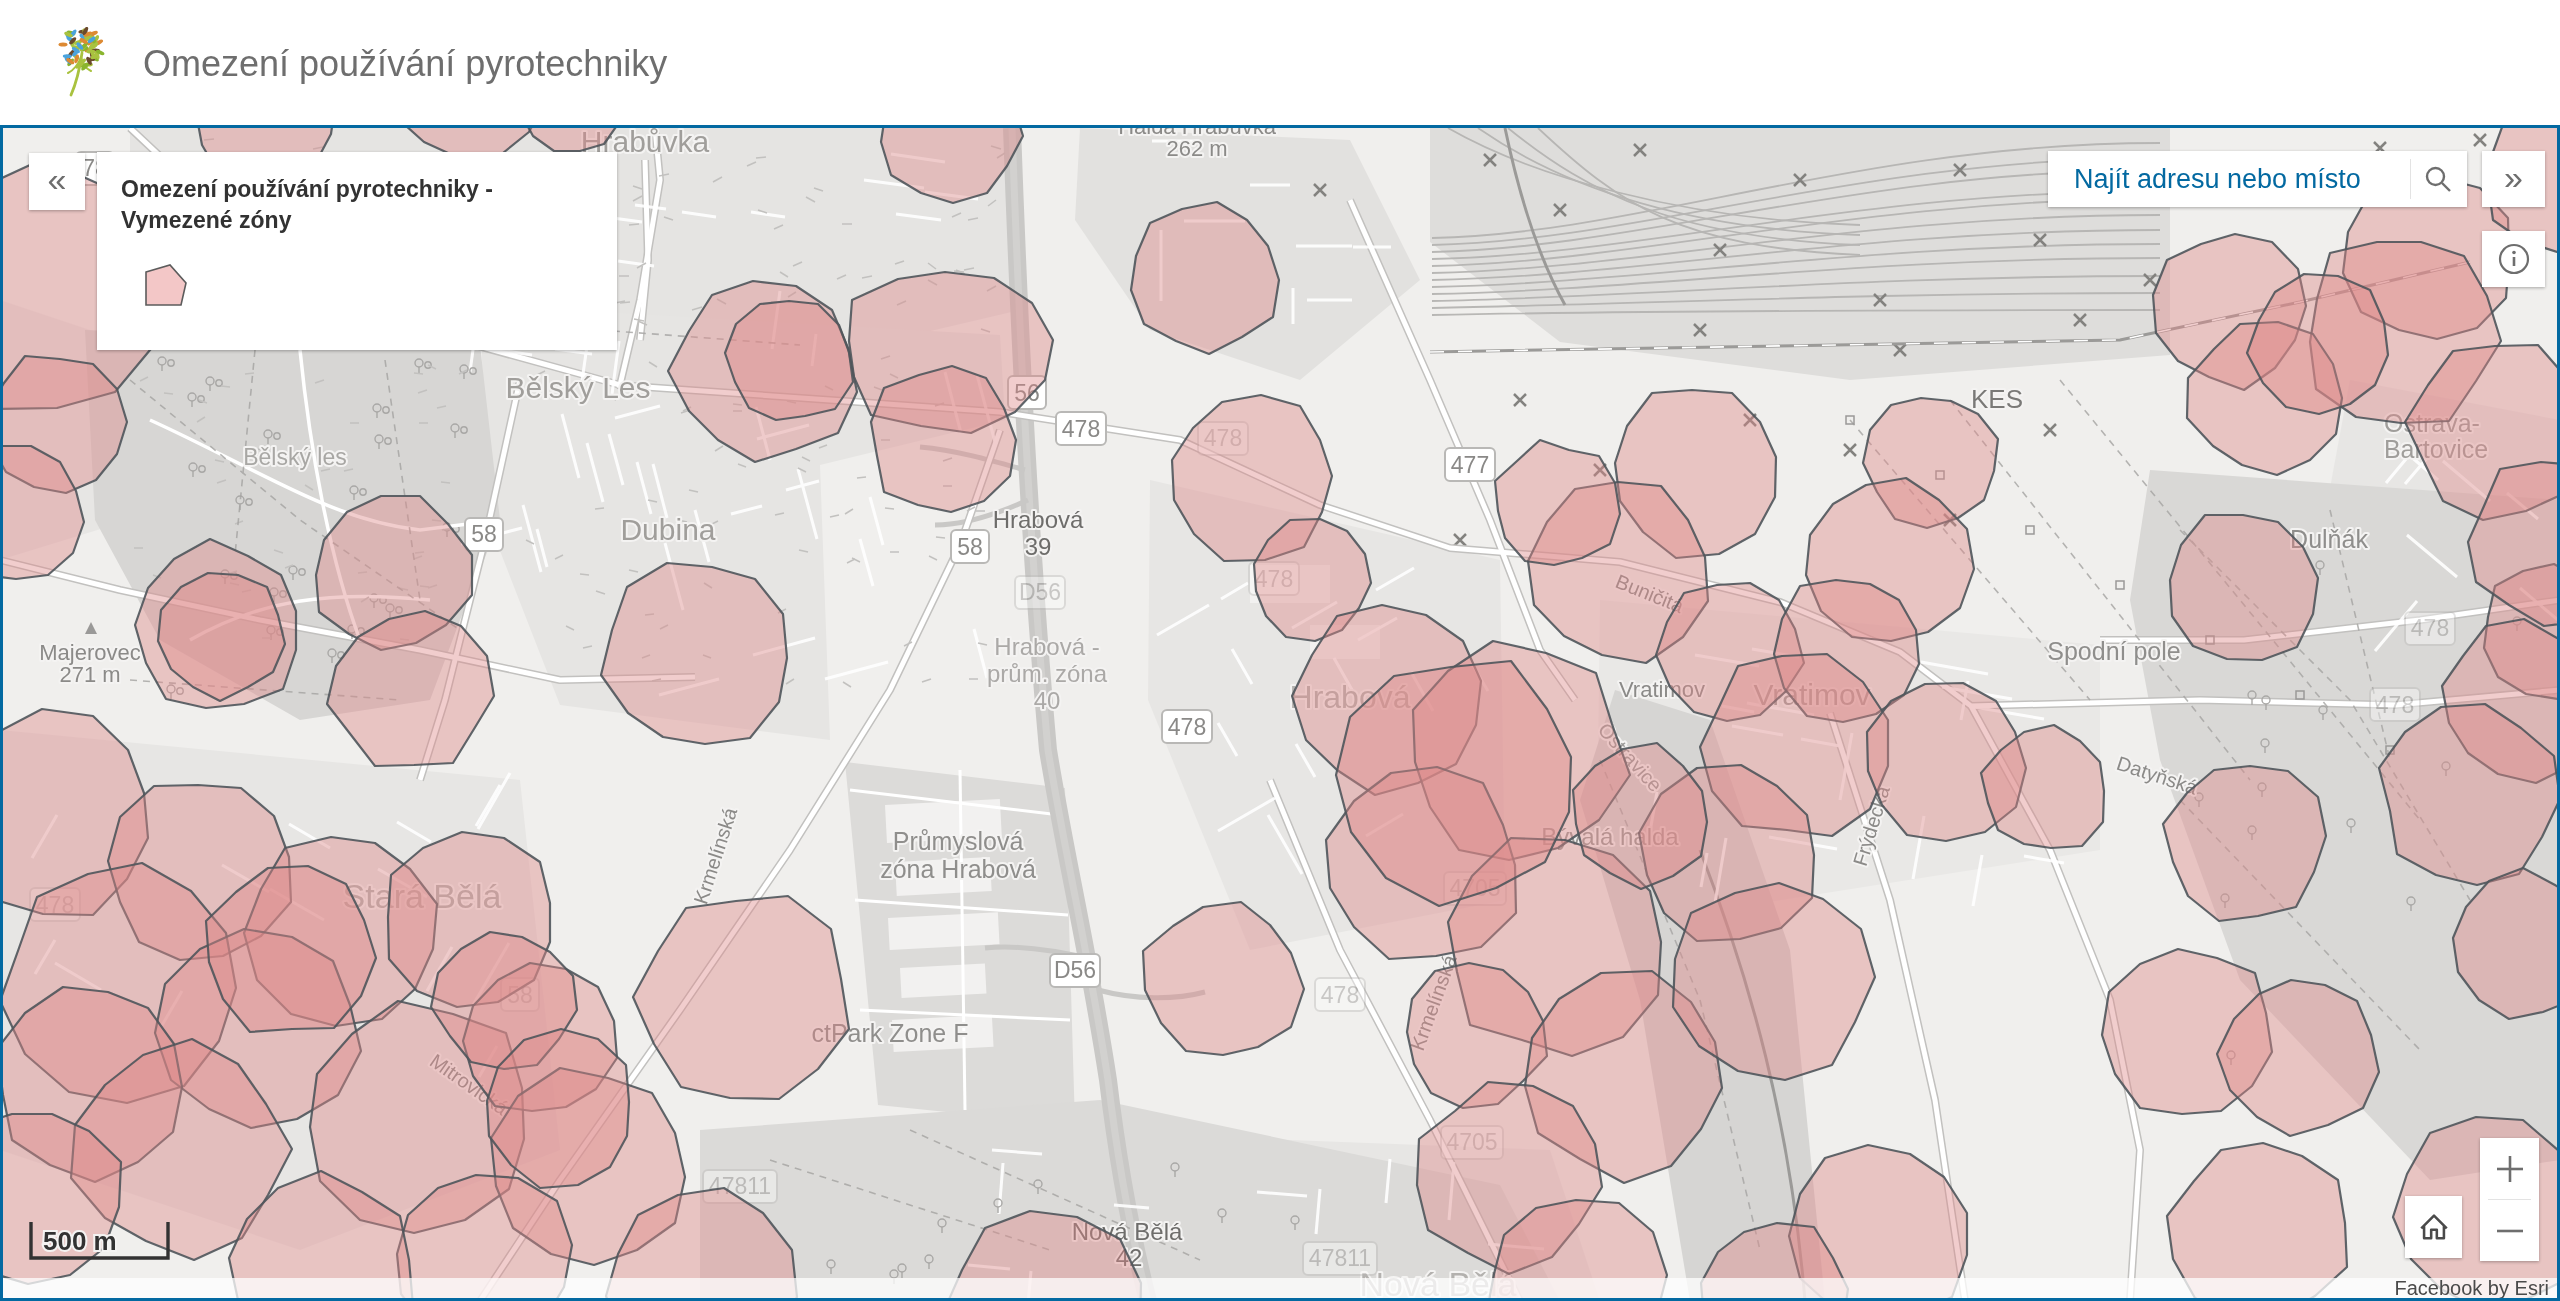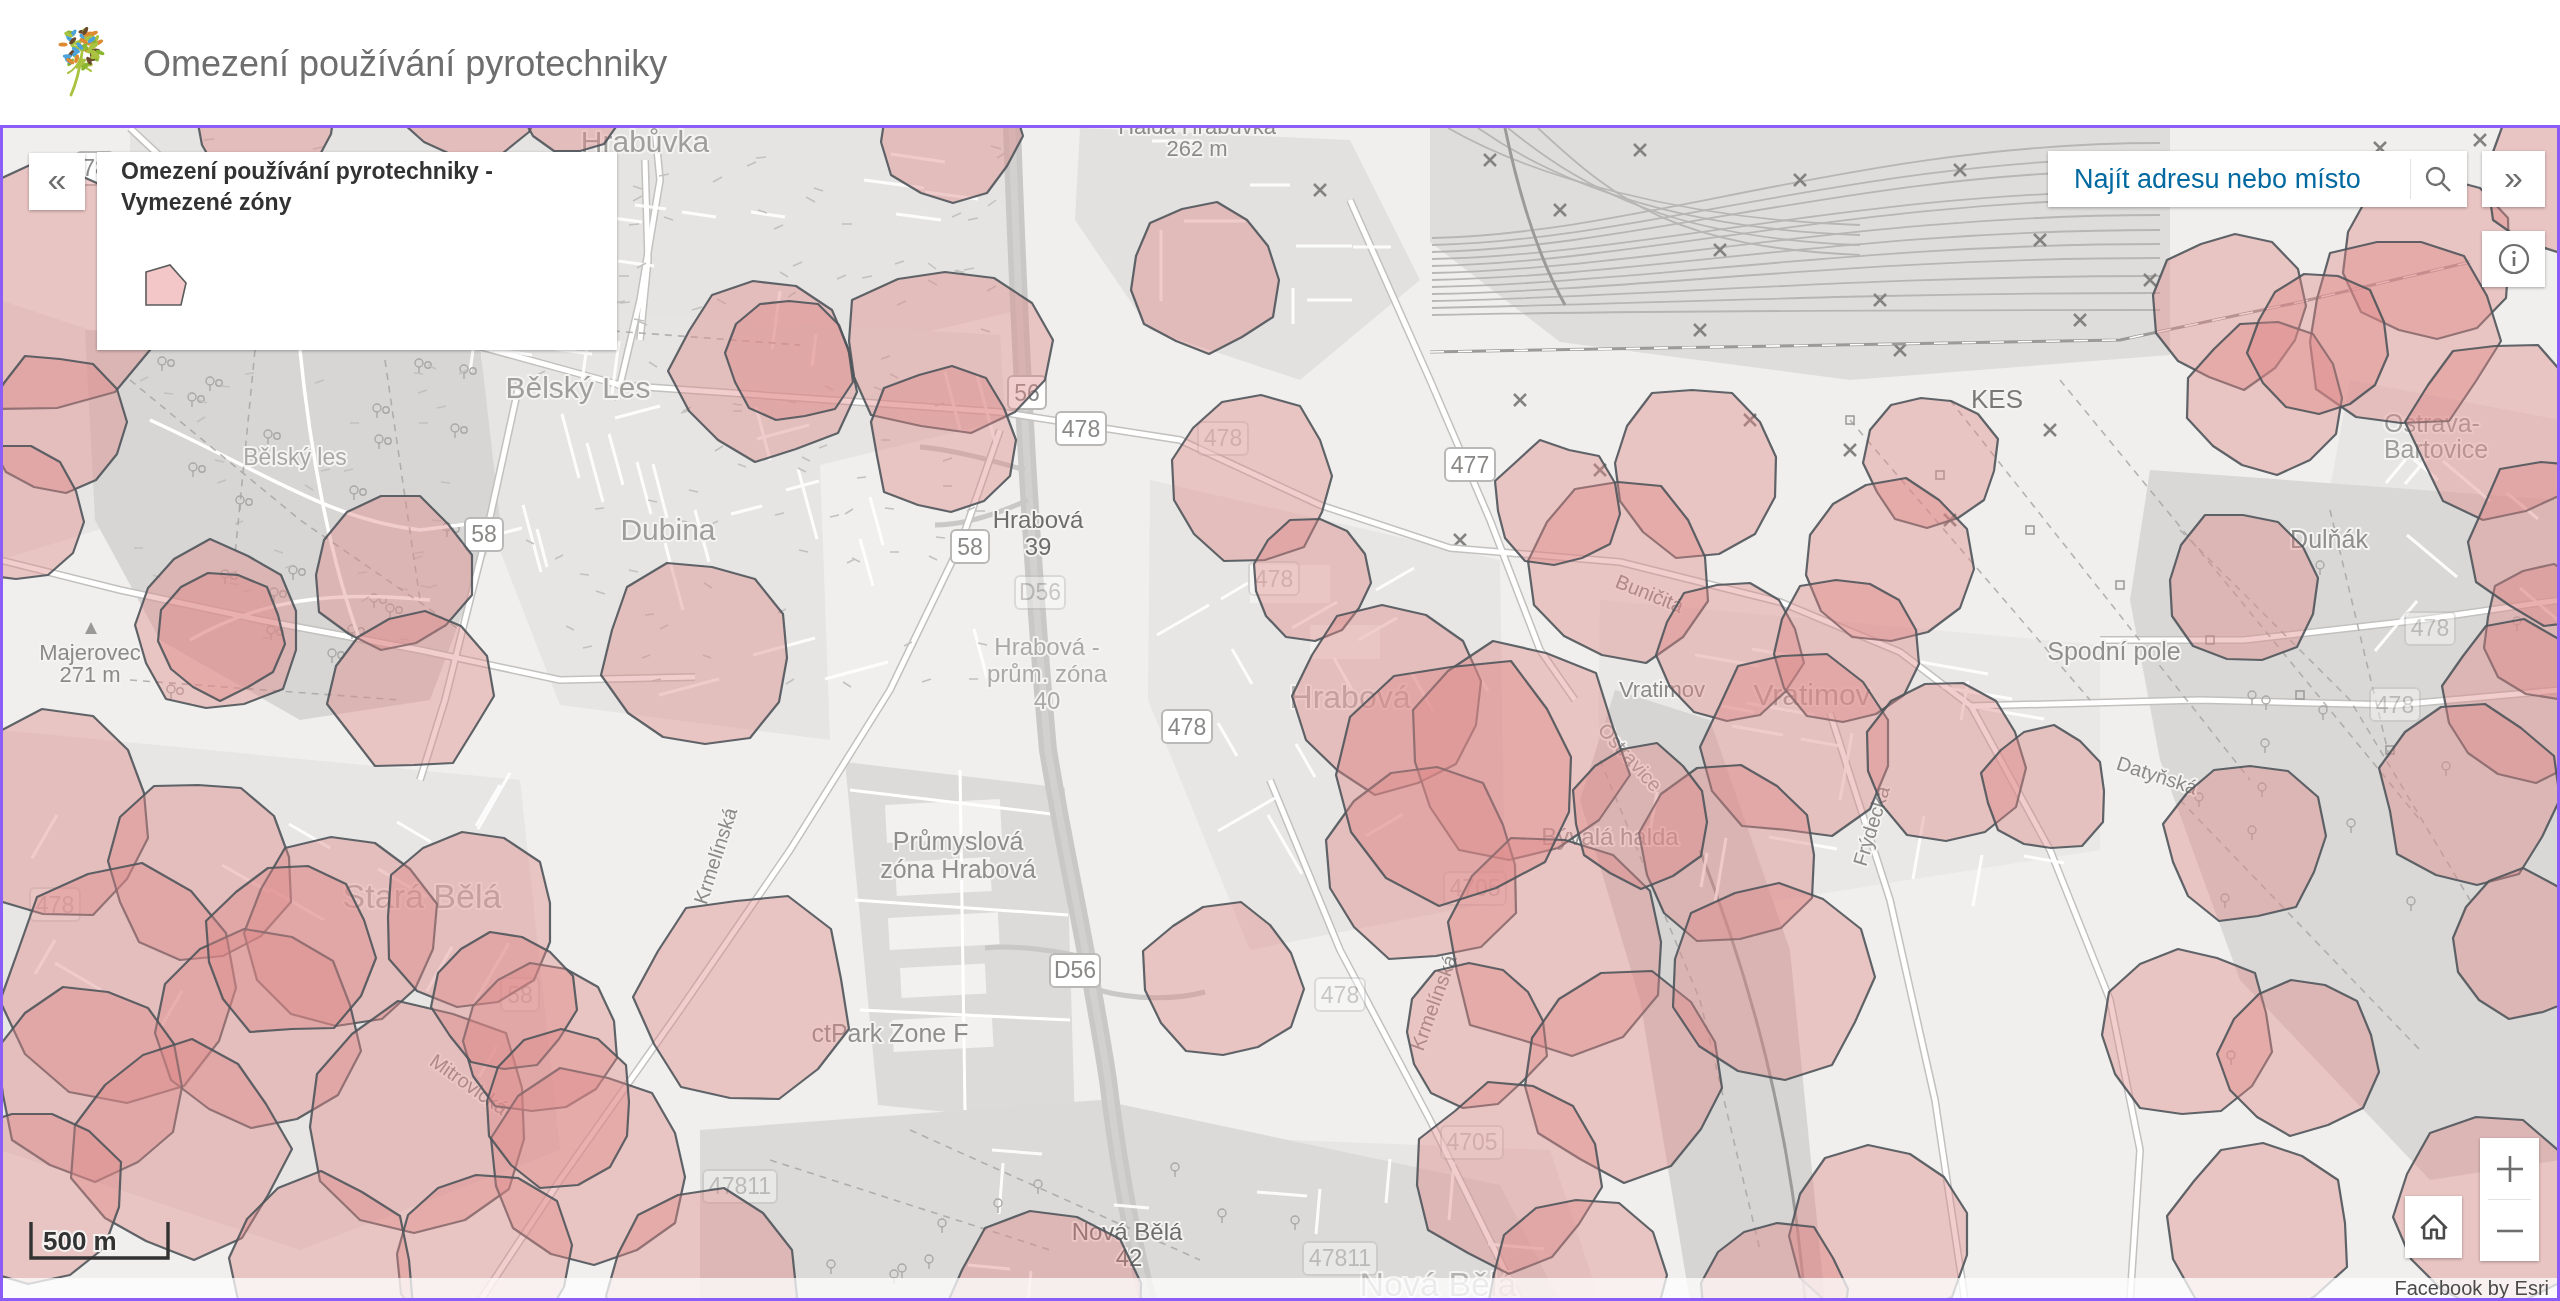--- a/index.html
+++ b/index.html
@@ -67,21 +67,21 @@
       <ellipse cx="34.0" cy="33.9" rx="4.5" ry="2.0" fill="#6b4a2c" transform="rotate(63 34.0 33.9)"></ellipse>
       <ellipse cx="28.6" cy="14.0" rx="4.5" ry="2.0" fill="#dd8a33" transform="rotate(28 28.6 14.0)"></ellipse>
       <ellipse cx="38.3" cy="27.9" rx="4.5" ry="2.0" fill="#a9c23f" transform="rotate(64 38.3 27.9)"></ellipse>
       <ellipse cx="39.7" cy="29.4" rx="4.5" ry="2.0" fill="#a9c23f" transform="rotate(-27 39.7 29.4)"></ellipse>
       <ellipse cx="45.2" cy="25.5" rx="4.5" ry="2.0" fill="#8ab52e" transform="rotate(23 45.2 25.5)"></ellipse>
       <ellipse cx="15.2" cy="34.2" rx="4.5" ry="2.0" fill="#dd8a33" transform="rotate(34 15.2 34.2)"></ellipse>
     </svg>
 <div style="position:absolute;left:143px;top:43px;font-size:36px;color:#6e6e6e">Omezení používání pyrotechniky</div>
 </div>
 <div style="position:absolute;left:0;top:125px;width:2554px;height:1170px;
-border:3px solid #8b5cf6;background:#f0efed;overflow:hidden">
+border:3px solid #0369a1;background:#f0efed;overflow:hidden">
 <svg width="2554" height="1170" viewBox="3 128 2554 1170" style="position:absolute;left:0;top:0">
 <polygon fill="#e5e4e2" points="130,128 1010,128 1020,310 700,385 480,335 230,365 130,255"></polygon>
       <polygon fill="#e6e5e3" points="480,305 1000,335 1005,420 820,465 830,740 560,705 488,520"></polygon>
       <polygon fill="#e7e6e4" points="1150,480 1500,560 1505,900 1250,950 1148,700"></polygon>
       <polygon fill="#e9e8e6" points="1600,600 2100,645 2100,850 1750,905 1598,760"></polygon>
       <polygon fill="#e7e6e4" points="0,730 520,780 560,1150 300,1250 0,1150"></polygon>
       <polygon fill="#e7e6e4" points="900,1125 1550,1150 1600,1301 900,1301"></polygon>
       <polygon fill="#e7e6e4" points="2350,380 2560,420 2560,700 2300,650"></polygon>
       <polygon fill="#e7e6e4" points="0,300 120,340 130,520 0,560"></polygon>
       <polygon fill="#dcdbd9" points="845,762 1065,788 1075,1125 878,1105"></polygon>
@@ -847,21 +847,21 @@
         <path d="M2272,1052 2252,1086 2221,1111 2182,1114 2140,1108 2115,1074 2102,1035 2109,992 2140,964 2178,949 2217,958 2255,973 2266,1013Z"></path>
         <path d="M2379,1072 2363,1108 2328,1125 2290,1136 2257,1117 2230,1090 2217,1054 2234,1019 2259,994 2291,980 2325,985 2357,1001 2371,1035Z"></path>
         <path d="M2195,1298 2173,1259 2167,1216 2194,1181 2221,1150 2263,1143 2302,1156 2338,1180 2345,1223 2347,1267 2315,1296 2278,1317 2235,1318Z"></path>
         <path d="M2441,1289 2411,1259 2393,1217 2407,1174 2430,1133 2476,1117 2523,1120 2559,1151 2586,1189 2584,1236 2567,1279 2525,1300 2481,1310Z"></path>
         <path d="M1967,1255 1952,1297 1911,1315 1870,1323 1832,1307 1800,1278 1789,1236 1800,1194 1825,1158 1868,1145 1910,1154 1944,1177 1967,1213Z"></path>
         <path d="M1823,1353 1791,1369 1755,1367 1723,1350 1704,1319 1701,1283 1718,1252 1744,1232 1777,1223 1814,1227 1833,1258 1848,1289 1843,1324Z"></path>
       </g>
 </svg>
 <div style="position:absolute;left:26px;top:25px;width:56px;height:57px;background:#fff;box-shadow:0 1px 3px rgba(0,0,0,0.3);color:#6e6e6e;font-size:34px;text-align:center;line-height:52px">«</div>
     <div style="position:absolute;left:94px;top:24px;width:520px;height:198px;background:#fff;box-shadow:0 1px 3px rgba(0,0,0,0.3);">
-      <div style="margin:4px 24px 0;font-size:23px;font-weight:bold;color:#323232;line-height:31px">Omezení používání pyrotechniky -<br>Vymezené zóny</div>
+      <div style="margin:22px 24px 0;font-size:23px;font-weight:bold;color:#323232;line-height:31px">Omezení používání pyrotechniky -<br>Vymezené zóny</div>
       <svg width="42" height="42" style="position:absolute;left:48px;top:112px">
         <polygon points="1,8 25,1 41,19 36,41 1,41" fill="#f3c7c7" stroke="#5c5c5c" stroke-width="1.6"></polygon>
       </svg>
     </div>
     <div style="position:absolute;left:2045px;top:23px;width:419px;height:56px;background:#fff;box-shadow:0 1px 3px rgba(0,0,0,0.3);">
       <div style="position:absolute;left:26px;top:13px;font-size:27px;color:#0369a1">Najít adresu nebo místo</div>
       <div style="position:absolute;right:56px;top:8px;bottom:8px;width:1px;background:#e3e3e3"></div>
       <svg width="30" height="30" viewBox="0 0 30 30" style="position:absolute;right:14px;top:13px">
         <circle cx="12.5" cy="12.5" r="8.5" fill="none" stroke="#6e6e6e" stroke-width="2.4"></circle>
         <line x1="19" y1="19" x2="27" y2="27" stroke="#6e6e6e" stroke-width="2.4"></line>

